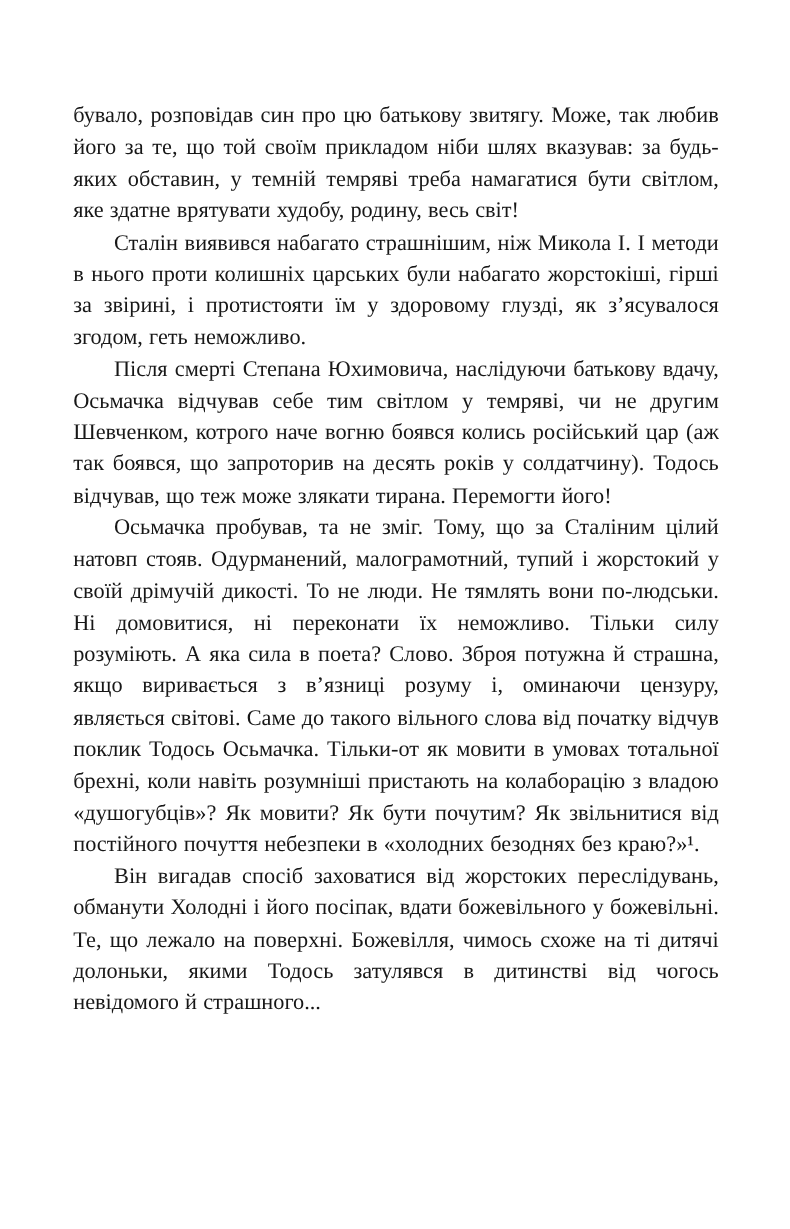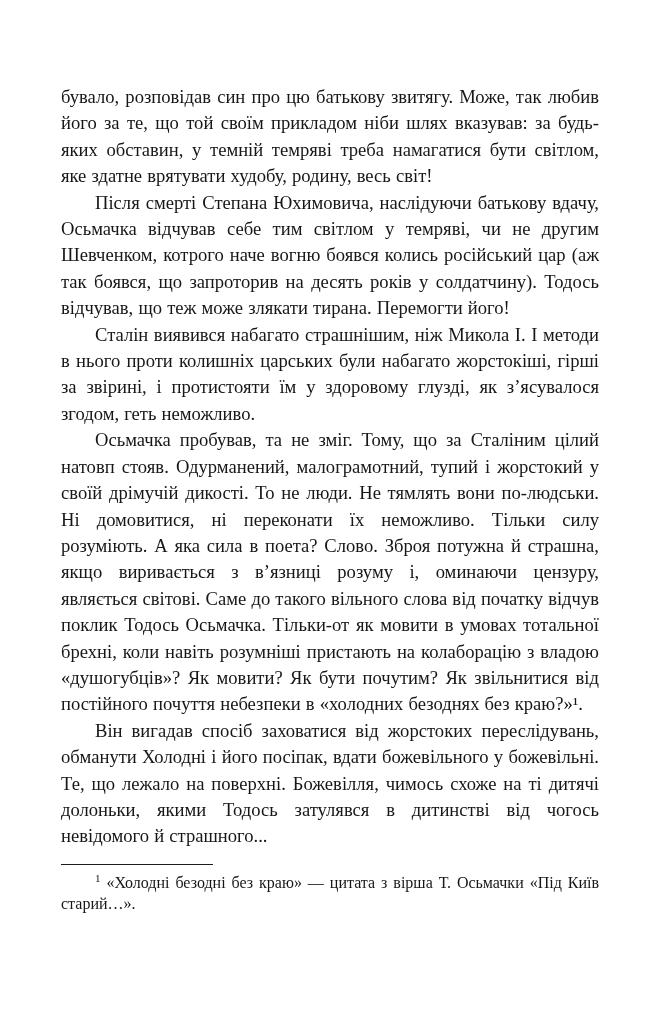--- a/index.html
+++ b/index.html
@@ -51,23 +51,19 @@
     font-size: 11px;
     line-height: 0;
   }
 </style>
 </head>
 <body>
 
 <div class="page">
   <div class="text-block">
     <p class="no-indent">бувало, розповідав син про цю батькову звитягу. Може, так любив його за те, що той своїм прикладом ніби шлях вказував: за будь-яких обставин, у темній темряві треба намагатися бути світлом, яке здатне врятувати худобу, родину, весь світ!</p>
+    <p>Сталін виявився набагато страшнішим, ніж Микола І. І методи в нього проти колишніх царських були набагато жорстокіші, гірші за звірині, і протистояти їм у здоровому глузді, як з’ясувалося згодом, геть неможливо.</p>
     <p>Після смерті Степана Юхимовича, наслідуючи батькову вдачу, Осьмачка відчував себе тим світлом у темряві, чи не другим Шевченком, котрого наче вогню боявся колись російський цар (аж так боявся, що запроторив на десять років у солдатчину). Тодось відчував, що теж може злякати тирана. Перемогти його!</p>
-    <p>Сталін виявився набагато страшнішим, ніж Микола І. І методи в нього проти колишніх царських були набагато жорстокіші, гірші за звірині, і протистояти їм у здоровому глузді, як з’ясувалося згодом, геть неможливо.</p>
     <p>Осьмачка пробував, та не зміг. Тому, що за Сталіним цілий натовп стояв. Одурманений, малограмотний, тупий і жорстокий у своїй дрімучій дикості. То не люди. Не тямлять вони по-людськи. Ні домовитися, ні переконати їх неможливо. Тільки силу розуміють. А яка сила в поета? Слово. Зброя потужна й страшна, якщо виривається з в’язниці розуму і, оминаючи цензуру, являється світові. Саме до такого вільного слова від початку відчув поклик Тодось Осьмачка. Тільки-от як мовити в умовах тотальної брехні, коли навіть розумніші пристають на колаборацію з владою «душогубців»? Як мовити? Як бути почутим? Як звільнитися від постійного почуття небезпеки в «холодних безоднях без краю?»¹.</p>
     <p>Він вигадав спосіб заховатися від жорстоких переслідувань, обманути Холодні і його посіпак, вдати божевільного у божевільні. Те, що лежало на поверхні. Божевілля, чимось схоже на ті дитячі долоньки, якими Тодось затулявся в дитинстві від чогось невідомого й страшного...</p>
   </div>
 
-  <div class="footnote-section">
-    <hr class="footnote-rule">
-    <p class="footnote-text"><sup>1</sup><span> «Холодні безодні без краю» — цитата з вірша Т. Осьмачки «Під Київ старий…».</span></p>
-  </div>
 </div>
 
 </body></html>

